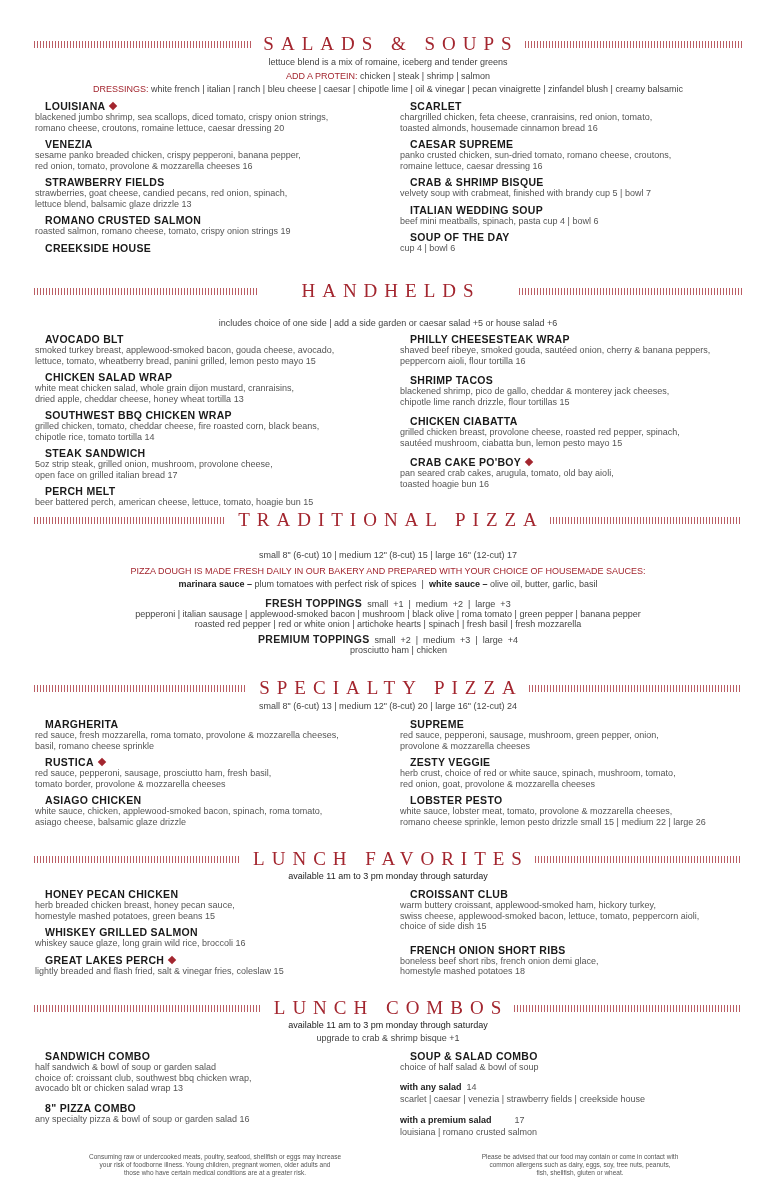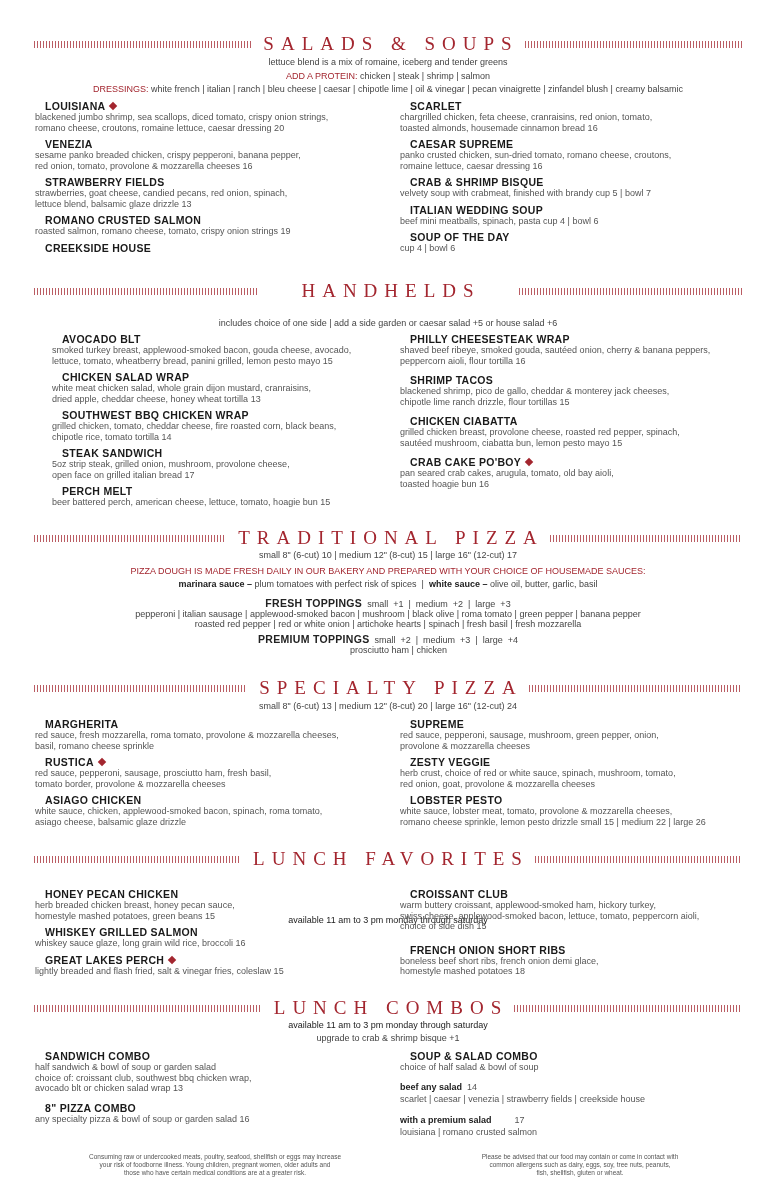--- a/index.html
+++ b/index.html
@@ -5,21 +5,21 @@
   * { margin:0; padding:0; box-sizing:border-box; }
   html, body { width:776px; height:1200px; background:#ffffff; }
   body { font-family:"Liberation Sans", sans-serif; color:#555; position:relative; overflow:hidden; }
   .section-header { position:absolute; left:34px; width:708px; height:22px; display:flex; align-items:center; justify-content:center; }
   .stripe { flex:1; height:7px;
     background: repeating-linear-gradient(90deg, #a3262f 0px, #a3262f 1px, transparent 1px, transparent 3px);
     opacity:0.75; }
   .section-title { font-family:"Liberation Serif", serif; color:#a3262f; font-size:19px; letter-spacing:7px; padding:0 6px 0 12px; white-space:nowrap; line-height:22px; }
   .center-line { position:absolute; left:0; width:776px; text-align:center; font-size:9px; color:#444; line-height:11px; }
   .red { color:#a3262f; }
-  .bold-dark { color:#222; font-weight:bold;margin-top:44px; }
+  .bold-dark { color:#222; font-weight:bold; }
   .col { position:absolute; width:360px; }
   .item { margin-bottom:5px; }
   .item-name { font-size:10.5px; font-weight:bold; color:#1a1a1a; letter-spacing:0.3px; line-height:12px;padding-left:10px; }
   .item-desc { font-size:9px; color:#555; line-height:10.5px; white-space:pre-line; }
   .diamond { display:inline-block; width:6px; height:6px; background:#a3262f; transform:rotate(45deg); margin-left:5px; vertical-align:1px; }
   .sub-label { font-size:9px; color:#222; font-weight:bold; line-height:11px; }
   .footer-note { position:absolute; font-size:6.5px; color:#555; text-align:center; line-height:8px; white-space:pre-line; }
   .toppings-title { font-weight:bold; color:#222; font-size:10.5px; letter-spacing:0.3px; }
 </style>
 </head>
@@ -89,21 +89,21 @@
     </div>
 </div>
 
 <div class="section-header" style="top:280px;gap:32px;">
   <div class="stripe"></div>
   <div class="section-title">HANDHELDS</div>
   <div class="stripe"></div>
 </div>
 <div class="center-line" style="top:318px;">includes choice of one side  |  add a side garden or caesar salad +5 or house salad +6</div>
 
-<div class="col" style="left:52px; top:333px;">
+<div class="col" style="left:35px; top:333px;">
   <div class="item">
       <div class="item-name">AVOCADO BLT</div>
       <div class="item-desc">smoked turkey breast, applewood-smoked bacon, gouda cheese, avocado,
 lettuce, tomato, wheatberry bread, panini grilled, lemon pesto mayo  15</div>
     </div>
   <div class="item">
       <div class="item-name">CHICKEN SALAD WRAP</div>
       <div class="item-desc">white meat chicken salad, whole grain dijon mustard, cranraisins,
 dried apple, cheddar cheese, honey wheat tortilla  13</div>
     </div>
@@ -138,21 +138,21 @@
       <div class="item-desc">grilled chicken breast, provolone cheese, roasted red pepper, spinach,
 sautéed mushroom, ciabatta bun, lemon pesto mayo  15</div>
     </div>
   <div class="item">
       <div class="item-name"><span>CRAB CAKE PO'BOY</span><span class="diamond"></span></div>
       <div class="item-desc">pan seared crab cakes, arugula, tomato, old bay aioli,
 toasted hoagie bun  16</div>
     </div>
 </div>
 
-<div class="section-header" style="top:527px;">
+<div class="section-header" style="top:509px;">
   <div class="stripe"></div>
   <div class="section-title">TRADITIONAL PIZZA</div>
   <div class="stripe"></div>
 </div>
 <div class="center-line" style="top:550px;">small 8" (6-cut)  10  |  medium 12" (8-cut)  15  |  large 16" (12-cut)  17</div>
 <div class="center-line red" style="top:566px;">PIZZA DOUGH IS MADE FRESH DAILY IN OUR BAKERY AND PREPARED WITH YOUR CHOICE OF HOUSEMADE SAUCES:</div>
 <div class="center-line" style="top:579px;">
   <span class="bold-dark">marinara sauce –</span><span style="white-space:pre;"> plum tomatoes with perfect risk of spices  |  </span><span class="bold-dark">white sauce –</span><span> olive oil, butter, garlic, basil</span>
 </div>
 <div class="center-line" style="top:598px;">
@@ -260,21 +260,21 @@
     </div>
   <div class="item">
       <div class="item-name">8" PIZZA COMBO</div>
       <div class="item-desc">any specialty pizza &amp; bowl of soup or garden salad  16</div>
     </div>
 </div>
 <div class="col" style="left:400px; top:1050px; width:370px;">
   <div class="item">
     <div class="item-name">SOUP &amp; SALAD COMBO</div>
     <div class="item-desc">choice of half salad &amp; bowl of soup</div>
-    <div style="margin-top:3px;"><span class="sub-label">beef any salad</span><span class="item-desc" style="white-space:pre;">  14</span></div>
+    <div style="margin-top:3px;"><span class="sub-label">with any salad</span><span class="item-desc" style="white-space:pre;">  14</span></div>
     <div class="item-desc">scarlet | caesar | venezia | strawberry fields | creekside house</div>
     <div style="margin-top:5px;"><span class="sub-label">with a premium salad</span><span class="item-desc" style="white-space:pre;margin-left:18px;">  17</span></div>
     <div class="item-desc">louisiana | romano crusted salmon</div>
   </div>
 </div>
 
 <div class="footer-note" style="left:40px; top:1153px; width:350px;">Consuming raw or undercooked meats, poultry, seafood, shellfish or eggs may increase
 your risk of foodborne illness. Young children, pregnant women, older adults and
 those who have certain medical conditions are at a greater risk.</div>
 <div class="footer-note" style="left:420px; top:1153px; width:320px;">Please be advised that our food may contain or come in contact with

